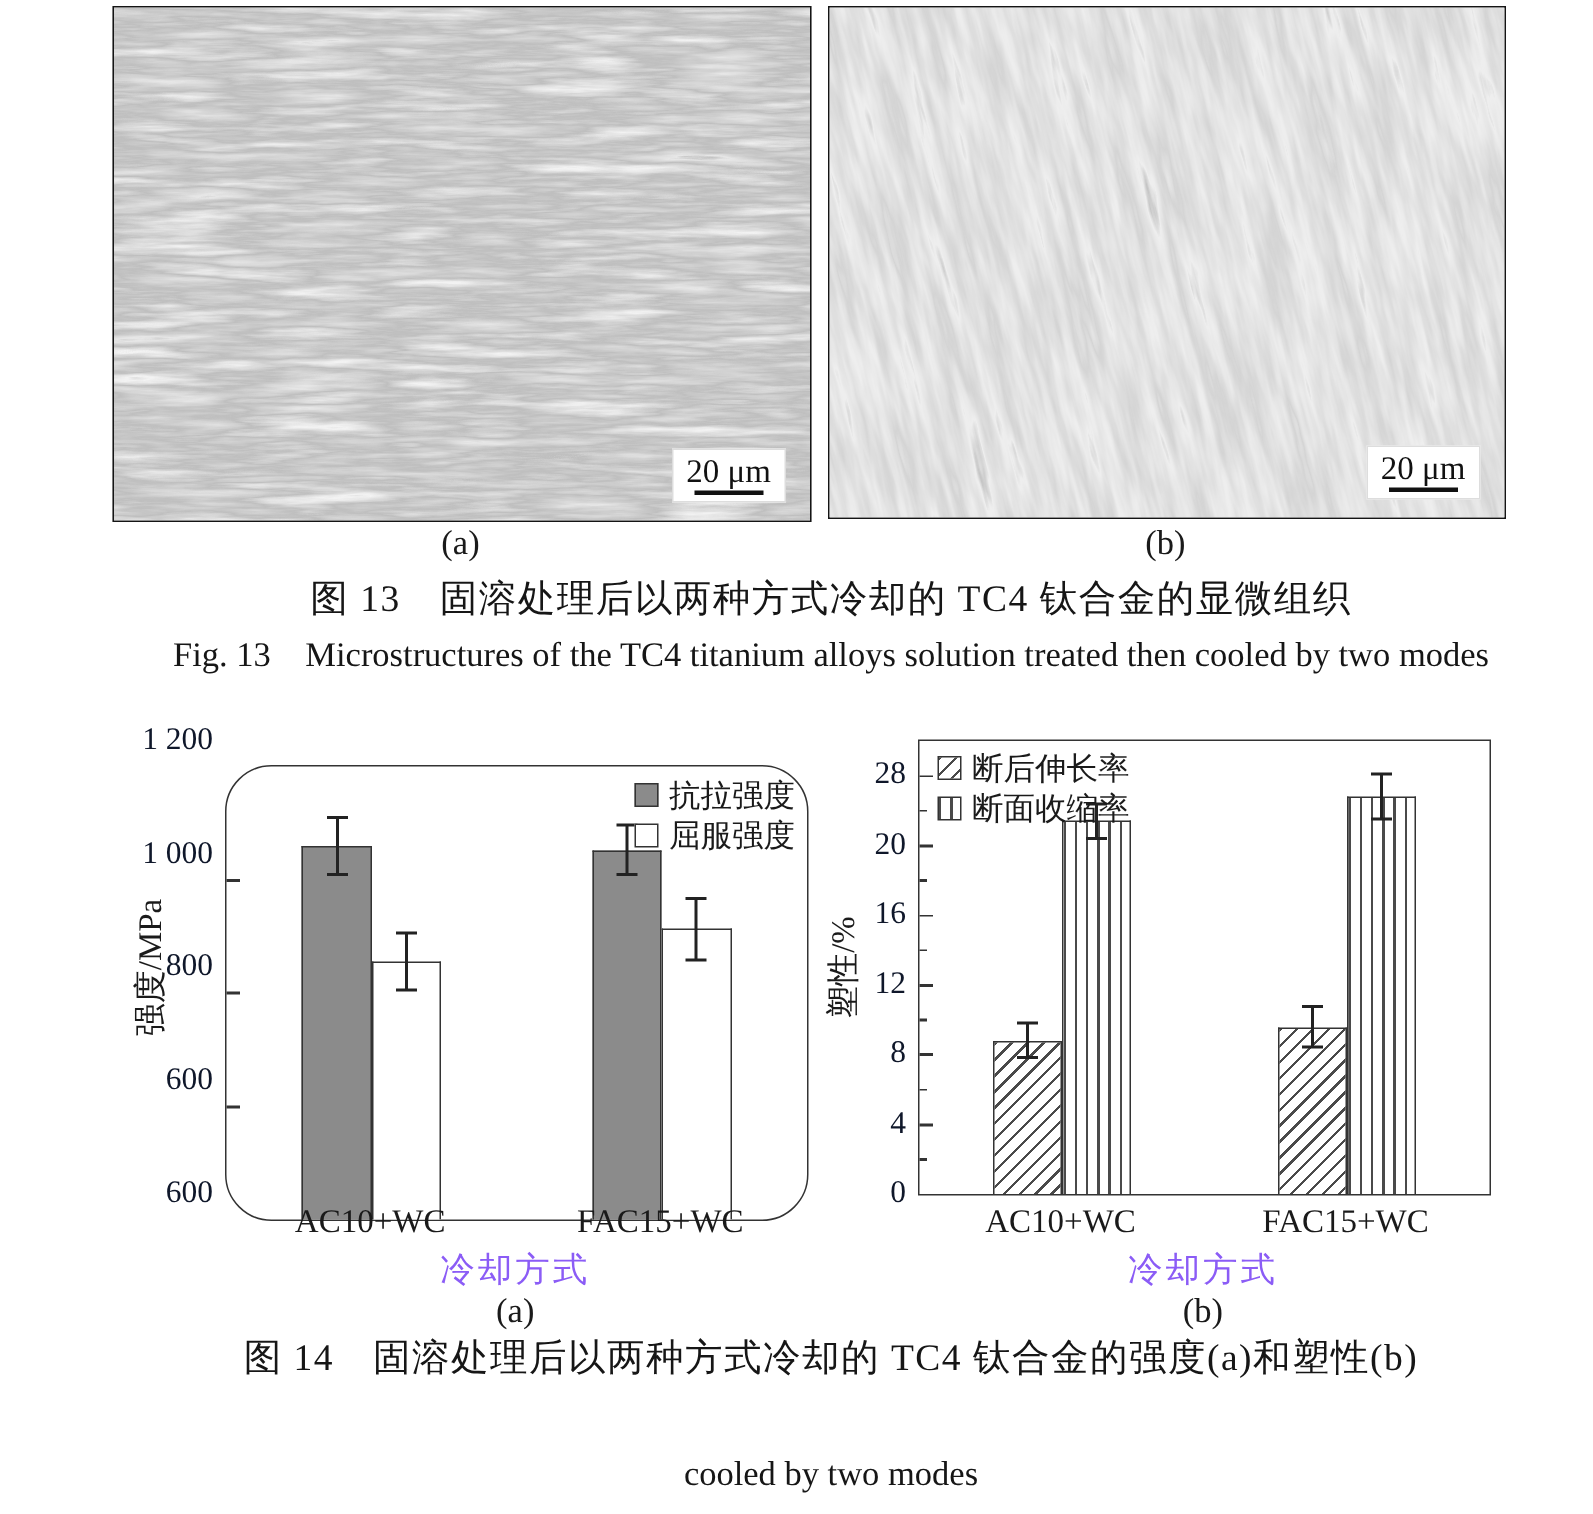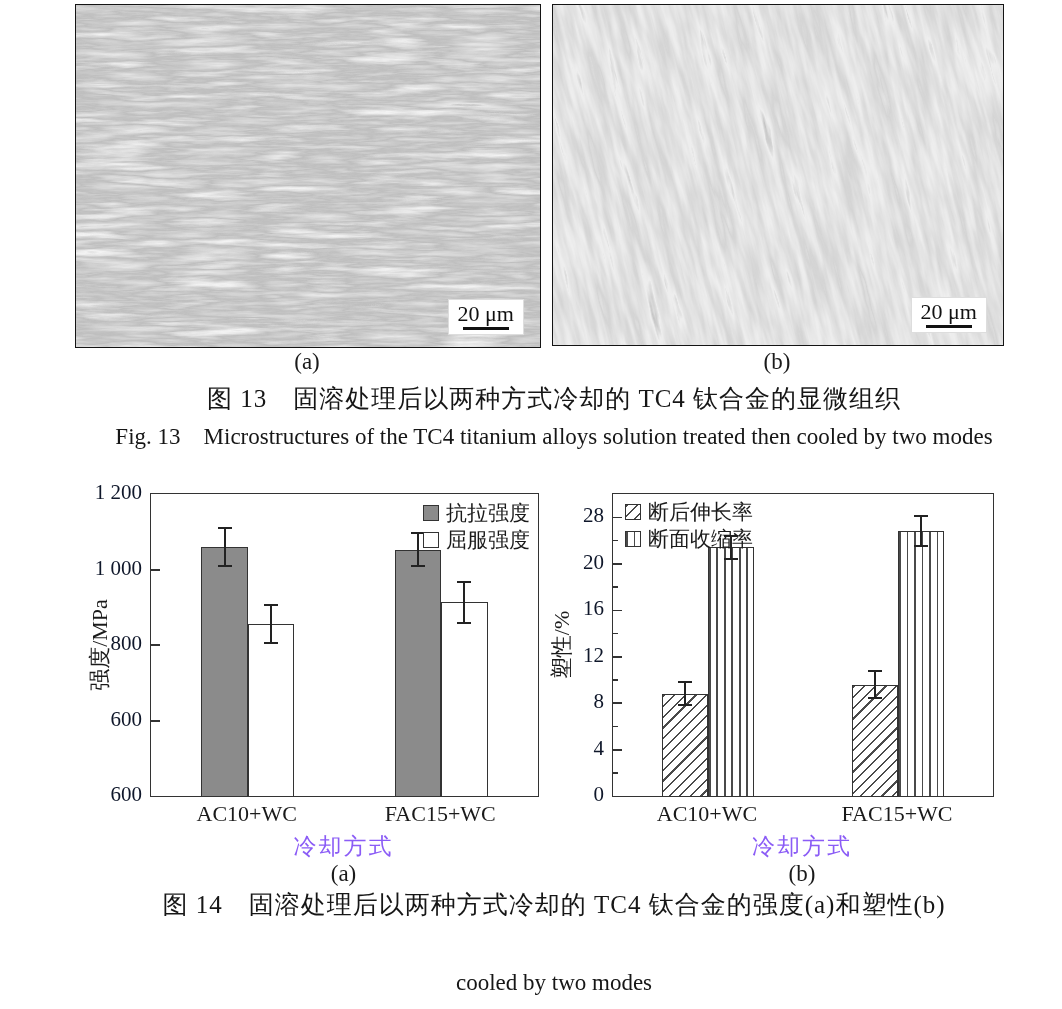--- a/index.html
+++ b/index.html
@@ -25,21 +25,21 @@
   #cap13-en{top:421px;font-size:23px;}
   #cap14-zh{top:888px;font-size:25px;letter-spacing:1px;}
   #cap14-en1{top:931px;font-size:23px;}
   #cap14-en2{top:970px;font-size:23px;}
 
   
   .chart{position:absolute;width:490px;height:410px;}
   #chart-a{left:60px;top:480px;}
   #chart-b{left:540px;top:480px;width:470px;}
   .plot{position:absolute;border:1.5px solid #333;background:#fff;}
-  #chart-a .plot{left:90px;top:13px;width:387px;height:302px;}
+  #chart-a .plot{left:90px;top:30px;width:387px;height:302px;border-radius:31px;}
   #chart-b .plot{left:72px;top:13px;width:380px;height:302px;}
   .bar{position:absolute;bottom:0;border:1.5px solid #333;border-bottom:none;box-sizing:border-box;}
   .fill-gray{background:#8b8b8b;}
   .fill-white{background:#fff;}
   .fill-dhatch{background:repeating-linear-gradient(135deg,#4a4a4a 0 1.6px,#fff 1.6px 7.5px);background-color:#fff;}
   .fill-vhatch{background:repeating-linear-gradient(90deg,#4a4a4a 0 1.6px,#fff 1.6px 7.5px);background-color:#fff;}
   .err-line{position:absolute;width:2px;background:#222;z-index:3;}
   .err-cap{position:absolute;width:14px;height:2px;background:#222;z-index:3;}
   .ytick{position:absolute;left:0;height:1.6px;background:#333;}
   .ytick.major{width:9px;}

